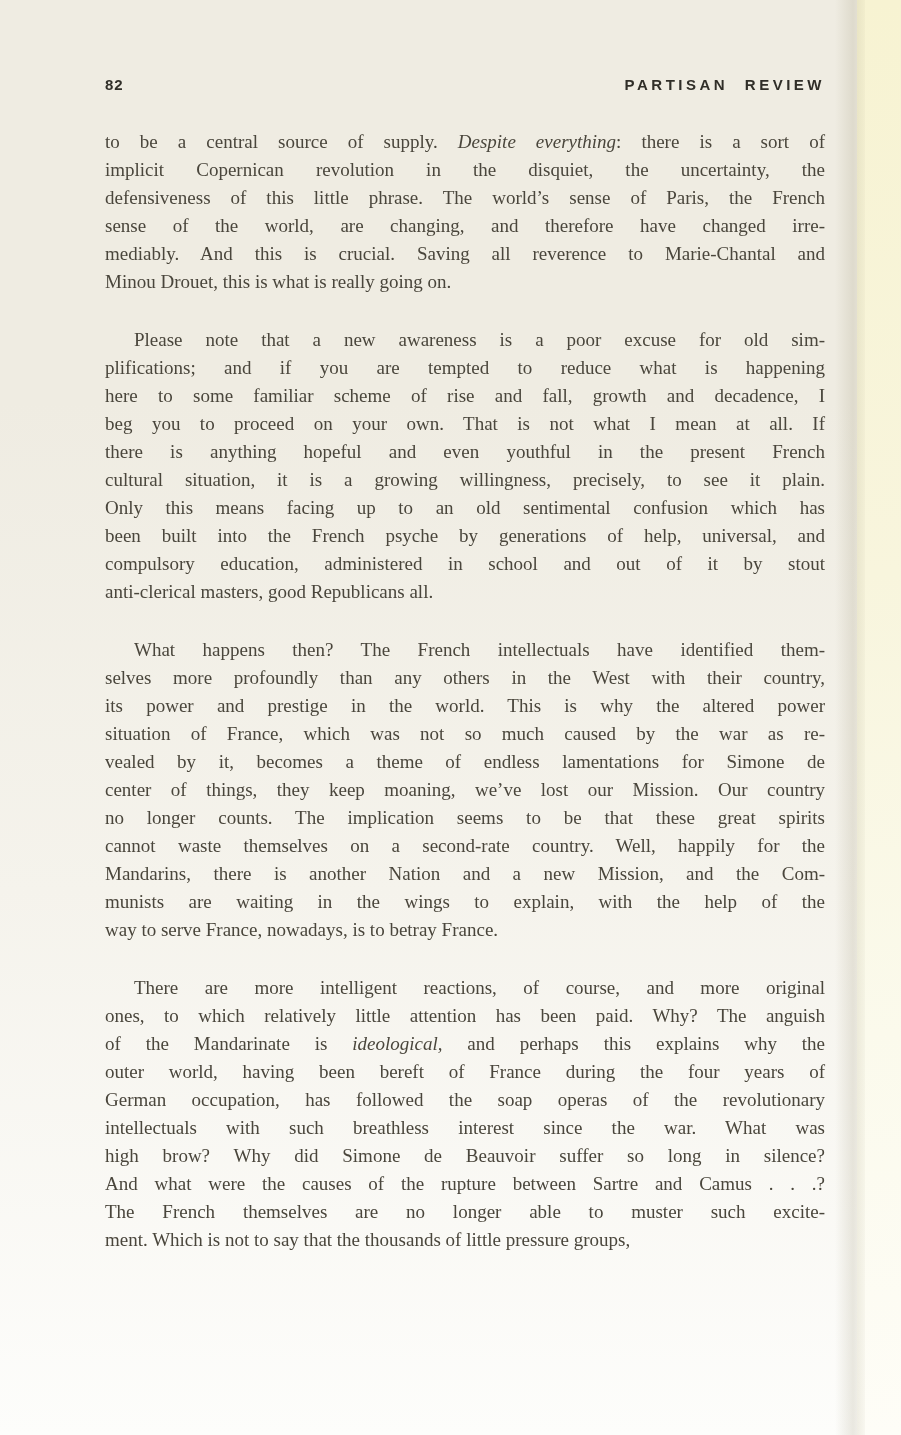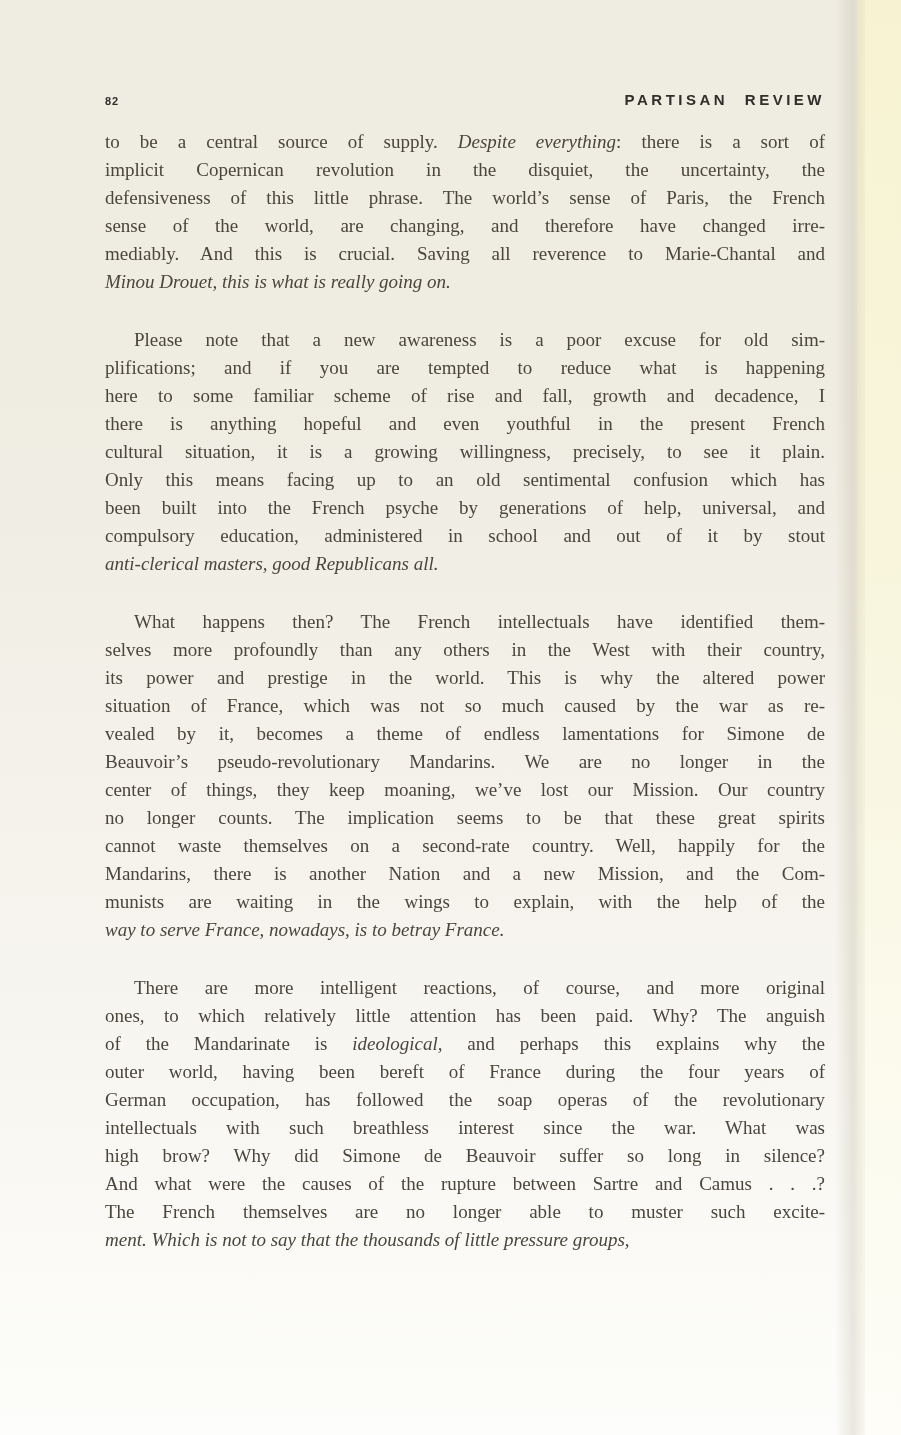--- a/index.html
+++ b/index.html
@@ -26,33 +26,33 @@
   }
   .edge-shadow{
     position:absolute;top:0;right:36px;width:30px;height:100%;
     background:linear-gradient(90deg,rgba(163,156,128,0) 0%,rgba(163,156,128,0.22) 60%,rgba(163,156,128,0.06) 100%);
   }
   .header{
     position:absolute;top:76px;left:105px;width:720px;
     display:flex;justify-content:space-between;align-items:baseline;
     font-family:"Liberation Sans", sans-serif;font-weight:700;color:var(--header-ink);
   }
-  .pagenum{font-size:11px;letter-spacing:1px;margin-top:19px;}
+  .pagenum{font-size:15px;letter-spacing:1px;}
   .journal{font-size:15px;letter-spacing:3.5px;word-spacing:9px;padding-left:48px;}
   .textblock{
     position:absolute;top:128px;left:105px;width:720px;
     color:var(--ink);font-size:19px;line-height:28px;
   }
   .line{
     height:28px;
     text-align:justify;
     text-align-last:justify;
     text-justify:inter-word;
   }
-  .line.para-end{text-align-last:left;font-style:italic;}
+  .line.para-end{text-align-last:left;}
   .line.indent{text-indent:29px;margin-top:30px;}
   .it{font-style:italic;}
 </style>
 </head>
 <body>
 
 <div class="page">
   <div class="edge-strip"></div>
   <div class="edge-shadow"></div>
 
@@ -67,34 +67,34 @@
         <div class="line"><span>implicit Copernican revolution in the disquiet, the uncertainty, the</span></div>
         <div class="line"><span>defensiveness of this little phrase. The world’s sense of Paris, the French</span></div>
         <div class="line"><span>sense of the world, are changing, and therefore have changed irre-</span></div>
         <div class="line"><span>mediably. And this is crucial. Saving all reverence to Marie-Chantal and</span></div>
         <div class="line para-end"><span>Minou Drouet, this is what is really going on.</span></div>
       </div>
       <div>
         <div class="line indent"><span>Please note that a new awareness is a poor excuse for old sim-</span></div>
         <div class="line"><span>plifications; and if you are tempted to reduce what is happening</span></div>
         <div class="line"><span>here to some familiar scheme of rise and fall, growth and decadence, I</span></div>
+        <div class="line"><span>beg you to proceed on your own. That is not what I mean at all. If</span></div>
         <div class="line"><span>there is anything hopeful and even youthful in the present French</span></div>
         <div class="line"><span>cultural situation, it is a growing willingness, precisely, to see it plain.</span></div>
         <div class="line"><span>Only this means facing up to an old sentimental confusion which has</span></div>
         <div class="line"><span>been built into the French psyche by generations of help, universal, and</span></div>
         <div class="line"><span>compulsory education, administered in school and out of it by stout</span></div>
         <div class="line para-end"><span>anti-clerical masters, good Republicans all.</span></div>
       </div>
       <div>
         <div class="line indent"><span>What happens then? The French intellectuals have identified them-</span></div>
         <div class="line"><span>selves more profoundly than any others in the West with their country,</span></div>
         <div class="line"><span>its power and prestige in the world. This is why the altered power</span></div>
         <div class="line"><span>situation of France, which was not so much caused by the war as re-</span></div>
         <div class="line"><span>vealed by it, becomes a theme of endless lamentations for Simone de</span></div>
-        <div class="line"><span>Beauvoir’s pseudo-revolutionary Mandarins. We are no longer in the</span></div>
         <div class="line"><span>center of things, they keep moaning, we’ve lost our Mission. Our country</span></div>
         <div class="line"><span>no longer counts. The implication seems to be that these great spirits</span></div>
         <div class="line"><span>cannot waste themselves on a second-rate country. Well, happily for the</span></div>
         <div class="line"><span>Mandarins, there is another Nation and a new Mission, and the Com-</span></div>
         <div class="line"><span>munists are waiting in the wings to explain, with the help of the</span></div>
         <div class="line para-end"><span>way to serve France, nowadays, is to betray France.</span></div>
       </div>
       <div>
         <div class="line indent"><span>There are more intelligent reactions, of course, and more original</span></div>
         <div class="line"><span>ones, to which relatively little attention has been paid. Why? The anguish</span></div>

